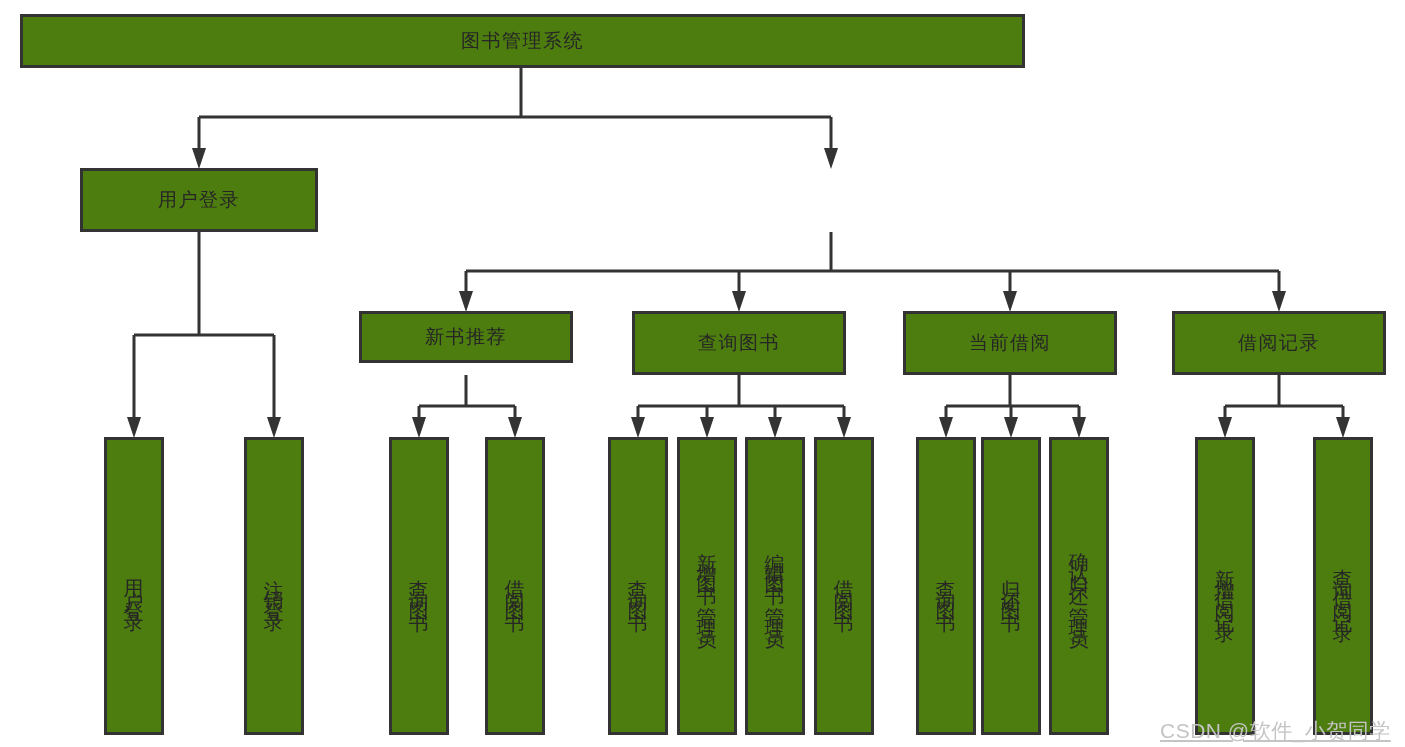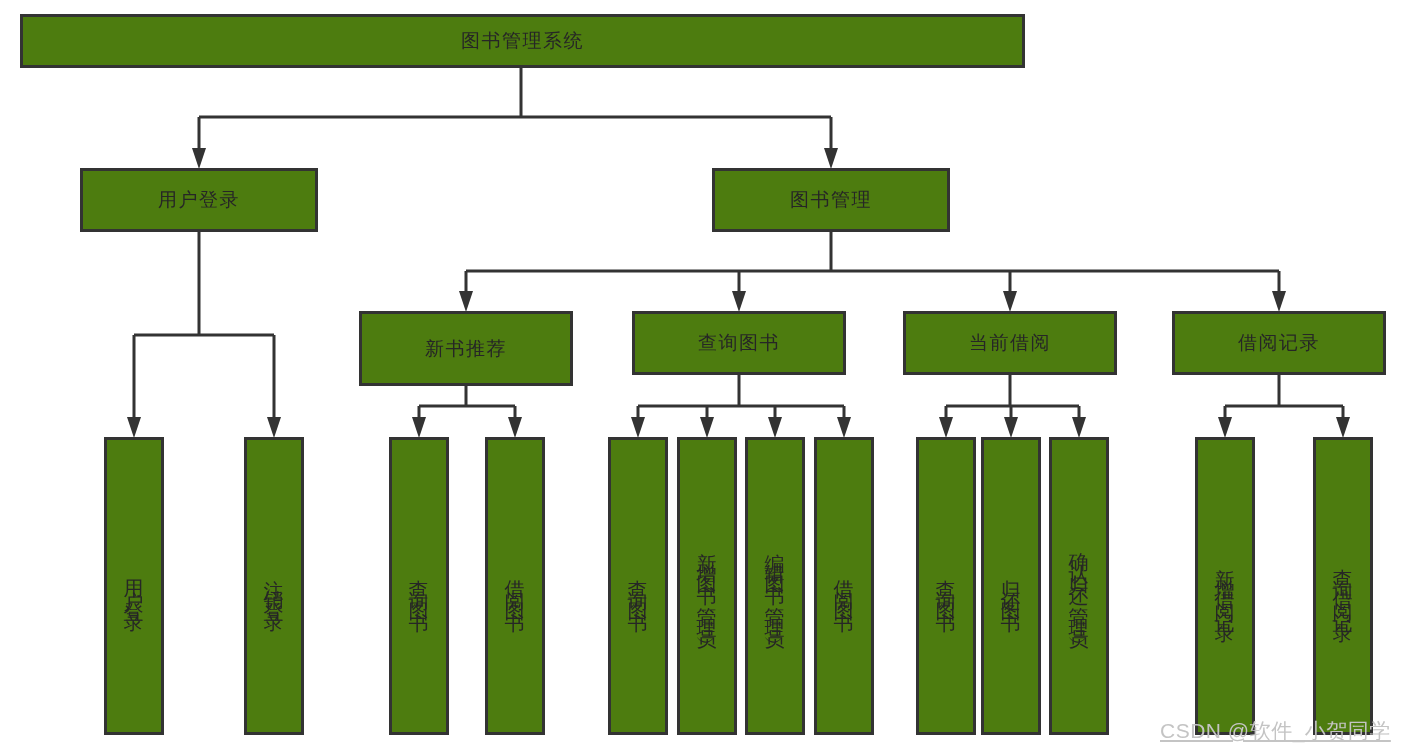--- a/index.html
+++ b/index.html
@@ -102,25 +102,22 @@
     </g>
   </svg>
 
   <div class="node" style="left:20px;top:14px;width:1005px;height:54px;">
     <span class="h-label">图书管理系统</span>
   </div>
 
   <div class="node" style="left:80px;top:168px;width:238px;height:64px;">
     <span class="h-label">用户登录</span>
   </div>
-  <div class="node" style="left:712px;top:168px;width:238px;height:64px;">
-    <span class="h-label">图书管理</span>
-  </div>
 
-  <div class="node" style="left:359px;top:311px;width:214px;height:75px;">
+  <div class="node" style="left:359px;top:311px;width:214px;height:52px;">
     <span class="h-label">新书推荐</span>
   </div>
   <div class="node" style="left:632px;top:311px;width:214px;height:64px;">
     <span class="h-label">查询图书</span>
   </div>
   <div class="node" style="left:1172px;top:311px;width:214px;height:64px;">
     <span class="h-label">借阅记录</span>
   </div>
   <div class="node" style="left:903px;top:311px;width:214px;height:64px;">
     <span class="h-label">当前借阅</span>

